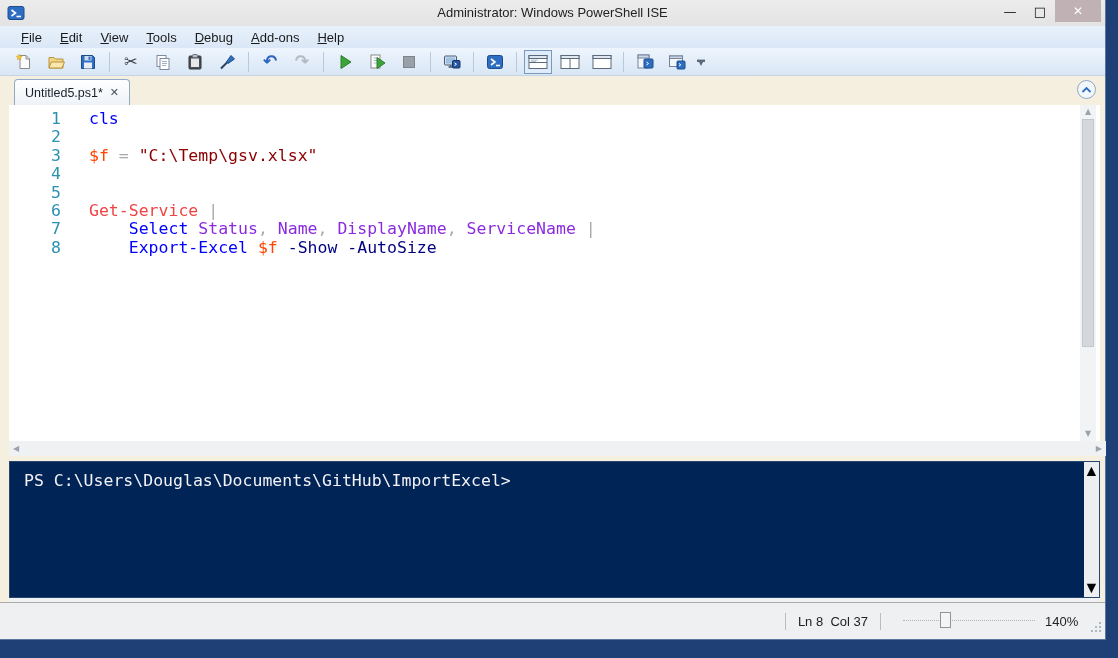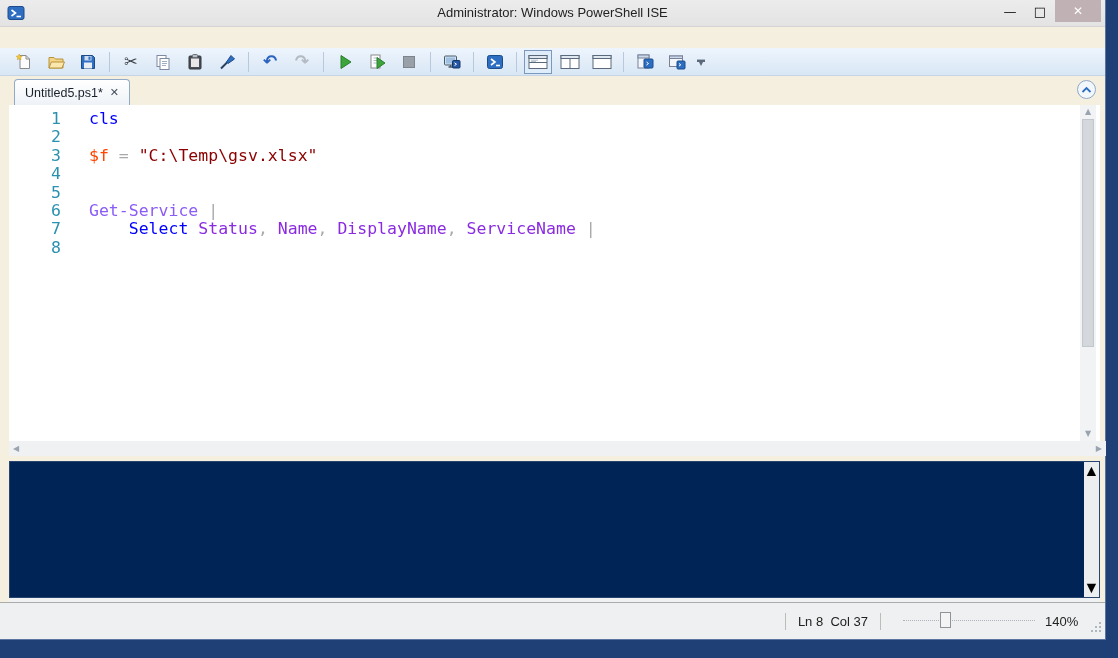--- a/index.html
+++ b/index.html
@@ -141,20 +141,29 @@
         </svg>
     </span>
     <span class="title-text">Administrator: Windows PowerShell ISE</span>
     <span class="winbtns">
       <button class="winbtn">—</button>
       <button class="winbtn">□</button>
       <button class="winbtn close">✕</button>
     </span>
   </div>
 
+  <div class="menubar">
+    <span class="menu-item accesskey"><u>F</u>ile</span>
+    <span class="menu-item accesskey"><u>E</u>dit</span>
+    <span class="menu-item accesskey"><u>V</u>iew</span>
+    <span class="menu-item accesskey"><u>T</u>ools</span>
+    <span class="menu-item accesskey"><u>D</u>ebug</span>
+    <span class="menu-item accesskey"><u>A</u>dd-ons</span>
+    <span class="menu-item accesskey"><u>H</u>elp</span>
+  </div>
 
   <div class="toolbar">
     <button class="tbtn">
       <svg width="18" height="18" viewBox="0 0 18 18">
           <path d="M5 2.5h6l3.5 3.5v9.5H5z" fill="#fdfdfd" stroke="#8a8a8a"></path>
           <path d="M11 2.5V6h3.5" fill="none" stroke="#8a8a8a"></path>
           <path d="M4.2 1l.9 1.9 2.1.3-1.5 1.5.3 2.1-1.8-1-1.9 1 .4-2.1L1.2 3.2l2.1-.3z" fill="#f5c63c" stroke="#c79b22" stroke-width=".5"></path>
         </svg>
     </button>
     <button class="tbtn">
@@ -295,36 +304,37 @@
     </button>
   </div>
 
   <div class="editor">
     <div id="editor-code">
         <div class="code-line"><span class="ln" style="color: rgb(43, 145, 175);">1</span><span class="code"><span style="color: rgb(0, 0, 255); margin-top: 11px;">cls</span></span></div>
         <div class="code-line"><span class="ln" style="color: rgb(43, 145, 175);">2</span><span class="code"></span></div>
         <div class="code-line"><span class="ln" style="color: rgb(43, 145, 175);">3</span><span class="code"><span style="color: rgb(255, 69, 0);">$f</span><span style="color: rgb(169, 169, 169);"> = </span><span style="color: rgb(139, 0, 0);">"C:\Temp\gsv.xlsx"</span></span></div>
         <div class="code-line"><span class="ln" style="color: rgb(43, 145, 175);">4</span></div>
         <div class="code-line"><span class="ln" style="color: rgb(43, 145, 175);">5</span><span class="code"></span></div>
-        <div class="code-line"><span class="ln" style="color: rgb(43, 145, 175);">6</span><span class="code"><span style="color: #8b5cf6;">Get-Service</span><span style="color: rgb(169, 169, 169);"> |</span></span></div>
+        <div class="code-line"><span class="ln" style="color: rgb(43, 145, 175);">6</span><span class="code"><span style="color: #ef4444;">Get-Service</span><span style="color: rgb(169, 169, 169);"> |</span></span></div>
         <div class="code-line"><span class="ln" style="color: rgb(43, 145, 175);">7</span><span class="code"><span style="color: rgb(0, 0, 0);">    </span><span style="color: rgb(0, 0, 255);">Select</span><span style="color: rgb(138, 43, 226);"> Status</span><span style="color: rgb(169, 169, 169);">,</span><span style="color: rgb(138, 43, 226);"> Name</span><span style="color: rgb(169, 169, 169);">,</span><span style="color: rgb(138, 43, 226);"> DisplayName</span><span style="color: rgb(169, 169, 169);">,</span><span style="color: rgb(138, 43, 226);"> ServiceName</span><span style="color: rgb(169, 169, 169);"> |</span></span></div>
-        <div class="code-line"><span class="ln" style="color: rgb(43, 145, 175);">8</span></div>
+        <div class="code-line"><span class="ln" style="color: rgb(43, 145, 175);">8</span><span class="code"><span style="color: rgb(0, 0, 0);">    </span><span style="color: rgb(0, 0, 255);">Export-Excel</span><span style="color: rgb(0, 0, 0);"> </span><span style="color: rgb(255, 69, 0);">$f</span><span style="color: rgb(0, 0, 128);"> -Show -AutoSize</span></span></div>
       </div>
   </div>
   <div class="vscroll">
     <span class="arr">▲</span>
     <span class="vthumb editor-vthumb"></span>
     <span class="arr" style="margin-top:auto">▼</span>
   </div>
   <div class="hscroll ed-hscroll">
     <span class="arr">◀</span>
     <span class="arr">▶</span>
   </div>
 
   <div class="console" style="background: rgb(1, 36, 86);">
+    <div class="console-text">PS C:\Users\Douglas\Documents\GitHub\ImportExcel&gt;</div>
     <div class="con-vscroll">
       <span class="arr">▲</span>
       <span class="arr">▼</span>
     </div>
   </div>
   <div class="hscroll con-hscroll">
     <span class="arr">◀</span>
     <span class="arr">▶</span>
   </div>
 

